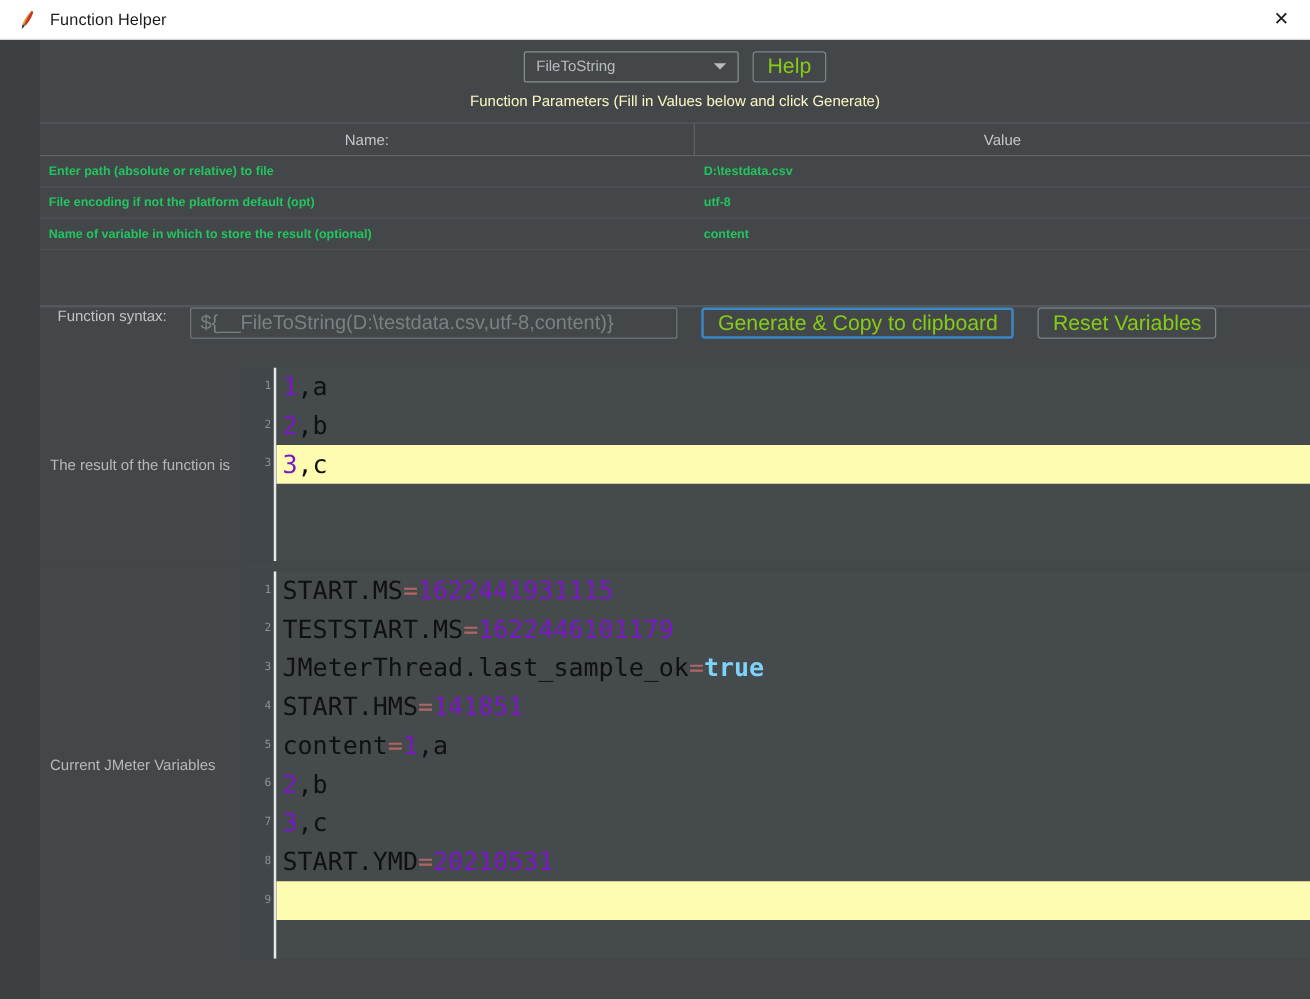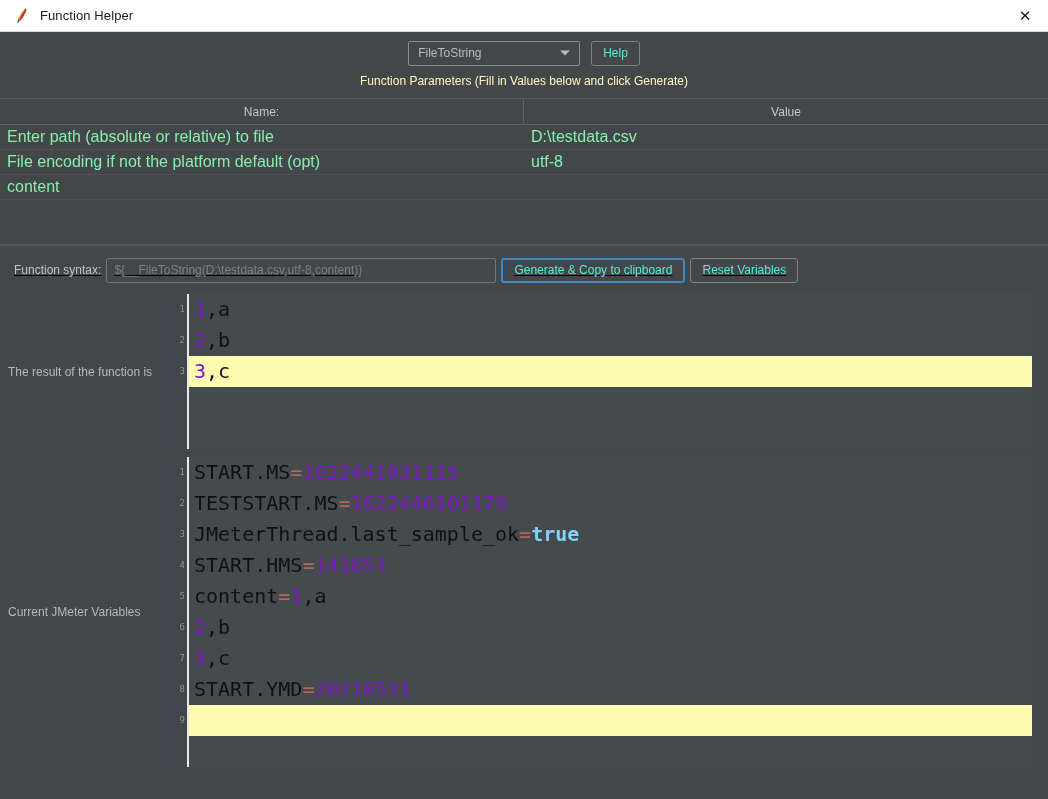--- a/index.html
+++ b/index.html
@@ -61,20 +61,21 @@
     cursor: default;
   }
 
   
   .content {
     flex: 1;
     display: flex;
     flex-direction: column;
     background: #43474a;
     min-height: 0;
+    margin-left: 32px;
   }
 
   
   .fn-row {
     height: 42px;
     min-height: 42px;
     display: flex;
     align-items: center;
     justify-content: center;
     gap: 11px;
@@ -100,22 +101,22 @@
     transform: translateY(-50%);
     width: 0; height: 0;
     border-left: 5px solid transparent;
     border-right: 5px solid transparent;
     border-top: 5px solid #b9bcbe;
   }
   .btn {
     background: #43474a;
     border: 1px solid #7e8386;
     border-radius: 3px;
-    color: #5eead4;
-    font-size: 12px;
+    color: #84cc16;
+    font-size: 17px;
     height: 25px;
     padding: 0 11px;
     box-sizing: border-box;
     display: flex;
     align-items: center;
     justify-content: center;
     cursor: default;
   }
   .btn.focused {
     border: 2px solid #3b86c6;
@@ -147,59 +148,58 @@
     justify-content: center;
   }
   .col-name { width: 524px; box-sizing: border-box; border-right: 1px solid #5e6265; }
   .col-val  { flex: 1; }
   .ptable-row {
     display: flex;
     height: 24px;
     border-bottom: 1px solid #4e5255;
   }
   .ptable-row > div {
-    font-size: 16px;
-    color: #86efac;
+    font-size: 10px;
+    color: #22c55e;
     display: flex;
     align-items: center;
     padding-left: 7px;
     box-sizing: border-box;
+    font-weight: bold;
   }
   .ptable-row .col-name { border-right: none; }
 
   .ptable-filler {
     height: 44px;
     border-bottom: 1px solid #565a5d;
   }
 
   
   .syntax-row {
     height: 48px;
     min-height: 48px;
     display: flex;
-    align-items: center;
     padding-left: 14px;
-    gap: 5px;
-    text-decoration: underline;
+    gap: 19px;
   }
   .syntax-label {
     font-size: 12px;
     color: #c0c3c5;
   }
   .syntax-field {
     width: 390px;
     height: 25px;
     box-sizing: border-box;
     border: 1px solid #707578;
     border-radius: 2px;
     background: #43474a;
     display: flex;
     align-items: center;
     padding-left: 7px;
-    font-size: 12px;
+    font-size: 16px;
     color: #7b8083;
     overflow: hidden;
     white-space: nowrap;
   }
 
   
   .editor-block {
     display: flex;
     align-items: center;
   }
@@ -317,20 +317,21 @@
 
       <div class="ptable-row">
         <div class="col-name">Enter path (absolute or relative) to file</div>
         <div class="col-val">D:\testdata.csv</div>
       </div>
       <div class="ptable-row">
         <div class="col-name">File encoding if not the platform default (opt)</div>
         <div class="col-val">utf-8</div>
       </div>
       <div class="ptable-row">
+        <div class="col-name">Name of variable in which to store the result (optional)</div>
         <div class="col-val">content</div>
       </div>
 
       <div class="ptable-filler"></div>
     </div>
 
     <div class="syntax-row">
       <div class="syntax-label">Function syntax:</div>
       <div class="syntax-field">${__FileToString(D:\testdata.csv,utf-8,content)}</div>
       <div class="btn focused">Generate &amp; Copy to clipboard</div>

